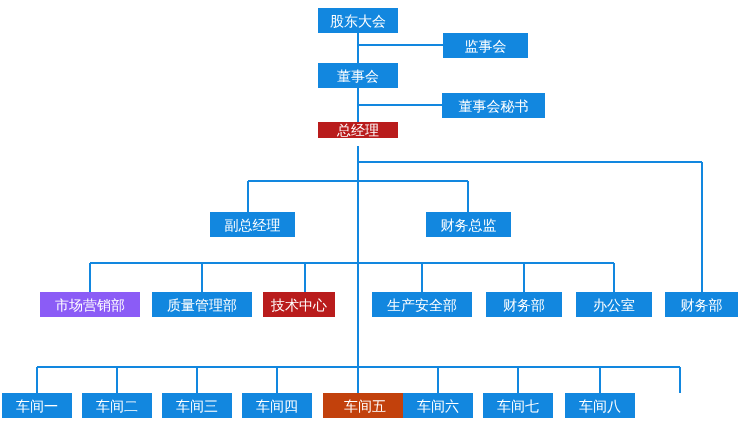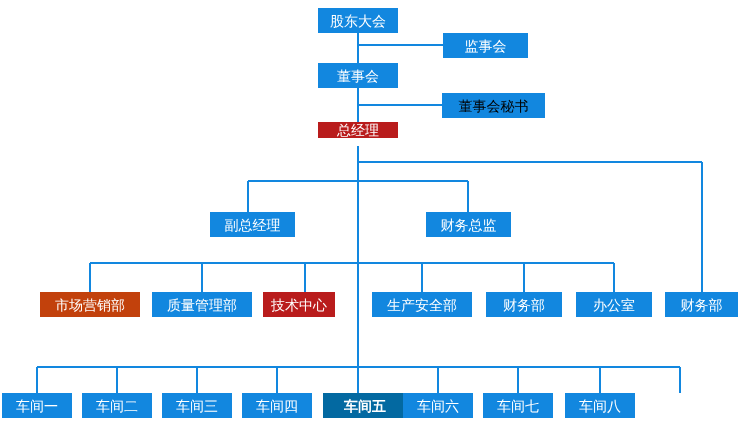--- a/index.html
+++ b/index.html
@@ -61,32 +61,32 @@
     <div class="org-node" style="left: 318px; top: 8px; width: 80px; height: 25px; background: rgb(18, 135, 223);">
       <span style="color: rgb(255, 255, 255);">股东大会</span>
     </div>
     <div class="org-node" style="left: 443px; top: 33px; width: 85px; height: 25px; background: rgb(18, 135, 223);">
       <span style="color: rgb(255, 255, 255);">监事会</span>
     </div>
     <div class="org-node" style="left: 318px; top: 63px; width: 80px; height: 25px; background: rgb(18, 135, 223);">
       <span style="color: rgb(255, 255, 255);">董事会</span>
     </div>
     <div class="org-node" style="left: 442px; top: 93px; width: 103px; height: 25px; background: rgb(18, 135, 223);">
-      <span style="color: #000000;">董事会秘书</span>
+      <span style="color: #ffffff;">董事会秘书</span>
     </div>
     <div class="org-node" style="left: 318px; top: 122px; width: 80px; height: 16px; background: #b91c1c;">
       <span style="color: rgb(255, 255, 255);">总经理</span>
     </div>
     <div class="org-node" style="left: 210px; top: 212px; width: 85px; height: 25px; background: rgb(18, 135, 223);">
       <span style="color: rgb(255, 255, 255);">副总经理</span>
     </div>
     <div class="org-node" style="left: 426px; top: 212px; width: 85px; height: 25px; background: rgb(18, 135, 223);">
       <span style="color: rgb(255, 255, 255);">财务总监</span>
     </div>
-    <div class="org-node" style="left: 40px; top: 292px; width: 100px; height: 25px; background: #c2410c;">
+    <div class="org-node" style="left: 40px; top: 292px; width: 100px; height: 25px; background: #8b5cf6;">
       <span style="color: rgb(255, 255, 255);">市场营销部</span>
     </div>
     <div class="org-node" style="left: 152px; top: 292px; width: 100px; height: 25px; background: rgb(18, 135, 223);">
       <span style="color: rgb(255, 255, 255);">质量管理部</span>
     </div>
     <div class="org-node" style="left: 263px; top: 292px; width: 72px; height: 25px; background: #b91c1c;">
       <span style="color: rgb(255, 255, 255);">技术中心</span>
     </div>
     <div class="org-node" style="left: 372px; top: 292px; width: 100px; height: 25px; background: rgb(18, 135, 223);">
       <span style="color: rgb(255, 255, 255);">生产安全部</span>
@@ -105,21 +105,21 @@
     </div>
     <div class="org-node" style="left: 82px; top: 393px; width: 70px; height: 25px; background: rgb(18, 135, 223);">
       <span style="color: rgb(255, 255, 255);">车间二</span>
     </div>
     <div class="org-node" style="left: 162px; top: 393px; width: 70px; height: 25px; background: rgb(18, 135, 223);">
       <span style="color: rgb(255, 255, 255);">车间三</span>
     </div>
     <div class="org-node" style="left: 242px; top: 393px; width: 70px; height: 25px; background: rgb(18, 135, 223);">
       <span style="color: rgb(255, 255, 255);">车间四</span>
     </div>
-    <div class="org-node" style="left: 323px; top: 393px; width: 84px; height: 25px; background: #0369a1; font-weight: bold;">
+    <div class="org-node" style="left: 323px; top: 393px; width: 84px; height: 25px; background: #c2410c;">
       <span style="color: rgb(255, 255, 255);">车间五</span>
     </div>
     <div class="org-node" style="left: 403px; top: 393px; width: 70px; height: 25px; background: rgb(18, 135, 223);">
       <span style="color: rgb(255, 255, 255);">车间六</span>
     </div>
     <div class="org-node" style="left: 483px; top: 393px; width: 70px; height: 25px; background: rgb(18, 135, 223);">
       <span style="color: rgb(255, 255, 255);">车间七</span>
     </div>
     <div class="org-node" style="left: 565px; top: 393px; width: 70px; height: 25px; background: rgb(18, 135, 223);">
       <span style="color: rgb(255, 255, 255);">车间八</span>

